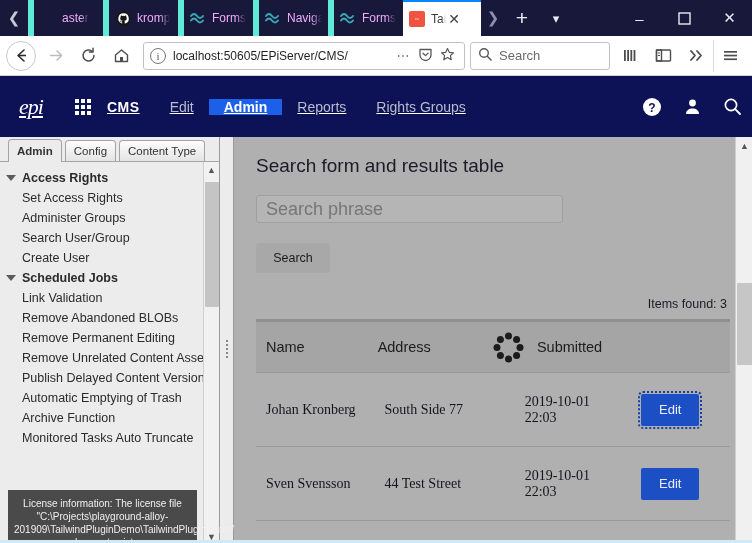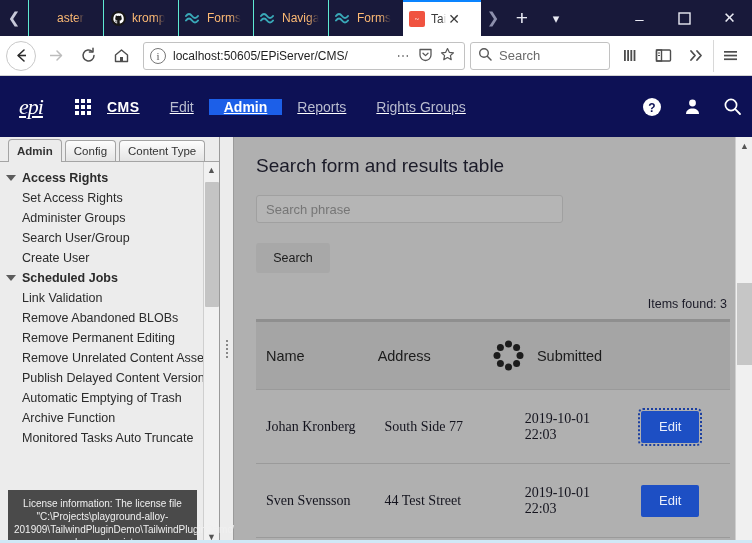--- a/index.html
+++ b/index.html
@@ -22,22 +22,22 @@
     position: relative;
   }
   .tab-scroll-left {
     width: 28px; display: flex; align-items: center; justify-content: center;
     color: #c7c9d9; font-size: 15px;
   }
   .tab {
     width: 75px;
     display: flex; align-items: center;
     padding: 0 6px;
-    border-left: 1px solid #5eead4;
-    color: #fdba74;
+    border-left: 6px solid #5eead4;
+    color: #f0abfc;
     font-size: 12px;
     overflow: hidden;
     white-space: nowrap;
     position: relative;
   }
   .tab .favicon {
     width: 16px; height: 16px; flex: 0 0 16px;
     margin-right: 6px;
     display: flex; align-items: center; justify-content: center;
   }
@@ -306,21 +306,21 @@
     font-weight: normal;
   }
   .search-input {
     display: block;
     width: 307px;
     height: 28px;
     background: #b5b5b5;
     border: 1px solid #a0a0a0;
     border-radius: 3px;
     padding: 0 9px;
-    font-size: 13px;
+    font-size: 18px;
     color: #6e6e6e;
     font-family: "Liberation Sans", sans-serif;
   }
   .search-input::placeholder { color: #767676; }
   .search-btn {
     margin-top: 20px;
     width: 74px; height: 30px;
     background: #a8a8a8;
     border: none;
     border-radius: 3px;
@@ -337,21 +337,21 @@
   }
   .rtable {
     margin-top: 8px;
     border-top: 3px solid #8f8f8f;
     background: #b0b0b0;
   }
   .rhead {
     display: flex;
     align-items: center;
     background: #a5a5a5;
-    height: 68px;
+    height: 51px;
     border-bottom: 1px solid #9a9a9a;
   }
   .rhead .cell { font-size: 14.5px; color: #1c1c1c; }
   .rrow {
     display: flex;
     align-items: center;
     min-height: 74px;
     border-bottom: 1px solid #9a9a9a;
     font-family: "Liberation Serif", serif;
     font-size: 14px;

